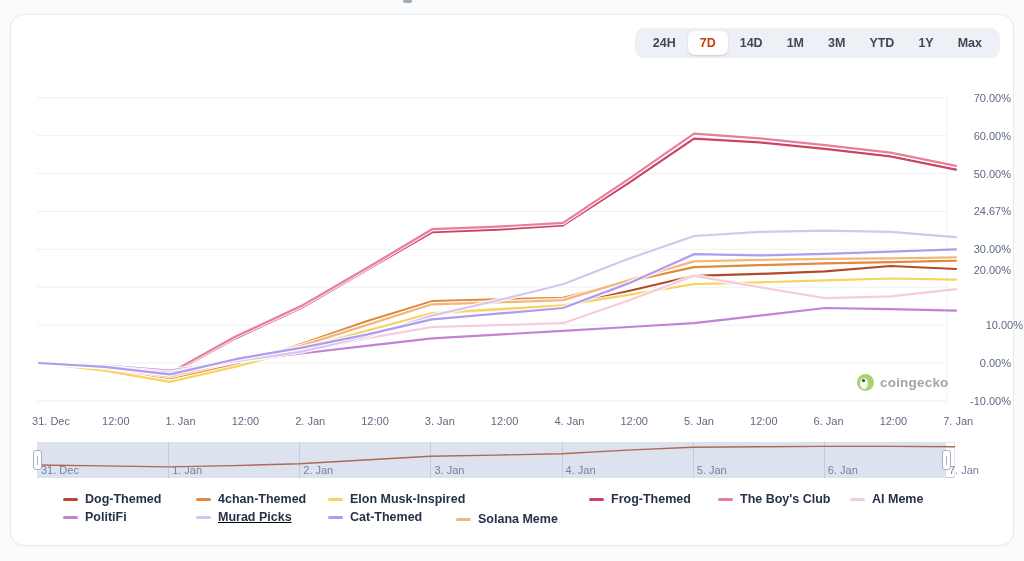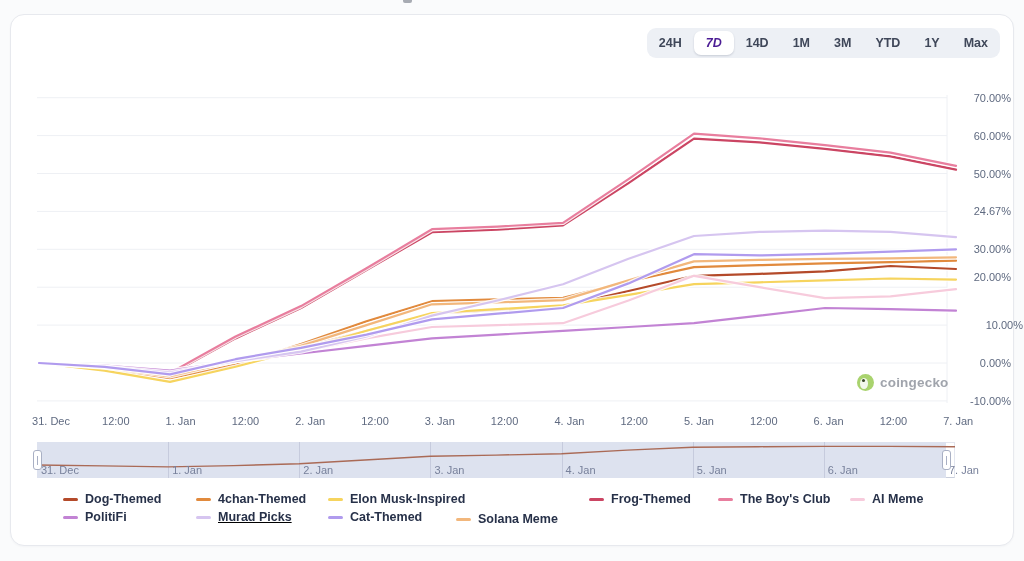--- a/index.html
+++ b/index.html
@@ -5,23 +5,23 @@
   * { box-sizing: border-box; margin: 0; padding: 0; }
   html,body { width:1024px; height:561px; overflow:hidden; }
   body { background:#fafbfc; font-family:"Liberation Sans", sans-serif; position:relative; }
 
   .title-fragment { position:absolute; left:403px; top:0; width:9px; height:3px; background:#a7abb3; border-radius:0 0 2px 2px; }
 
   .card { position:absolute; left:10px; top:14px; width:1004px; height:532px; background:#ffffff;
           border:1px solid #e7e9ee; border-radius:14px; box-shadow:0 1px 2px rgba(20,30,60,0.03); }
 
   
-  .range { position:absolute; top:13px; right:13px; background:#edf0f5; border-radius:9px; padding:3px 0; display:flex; align-items:center; }
+  .range { position:absolute; top:13px; right:13px; background:#edf0f5; border-radius:9px; padding:3px 6px; display:flex; align-items:center; }
   .rbtn { font-size:12.5px; font-weight:700; color:#3f4759; padding:5px 12px; border-radius:7px; cursor:pointer; line-height:14px; }
-  .rbtn.active { background:#ffffff; color:#4c1d95; box-shadow:0 1px 2px rgba(30,40,70,0.18);font-style:italic; }
+  .rbtn.active { background:#ffffff; color:#c2410c; box-shadow:0 1px 2px rgba(30,40,70,0.18); }
 
   
   .ytick { position:absolute; left:942px; width:58px; font-size:11px; color:#5f6a80; line-height:14px;text-align:right; }
   .xtick { position:absolute; top:400px; font-size:11px; color:#5f6a80; transform:translateX(-50%); white-space:nowrap; }
 
   svg.plot { position:absolute; left:0; top:0; width:1004px; height:532px; }
 
   
   .nav-track { position:absolute; left:26px; top:427px; width:918px; height:36px; background:#ffffff; border:1px solid #e3e6ef; border-bottom:1px solid #c9cedb; }
   .nav-sel { position:absolute; left:26px; top:427px; width:909px; height:36px; background:#dde2ef; }
@@ -59,21 +59,21 @@
       <div class="rbtn">1Y</div>
       <div class="rbtn">Max</div>
     </div>
 
   <div id="yticks">
       <div class="ytick" style="top: 75.7px;">70.00%</div>
       <div class="ytick" style="top: 113.6px;">60.00%</div>
       <div class="ytick" style="top: 151.5px;">50.00%</div>
       <div class="ytick" style="top: 189.4px;">24.67%</div>
       <div class="ytick" style="top: 227.3px;">30.00%</div>
-      <div class="ytick" style="top: 255px;">20.00%</div>
+      <div class="ytick" style="top: 248px;">20.00%</div>
       <div class="ytick" style="top: 303.1px; margin-left: 12px;">10.00%</div>
       <div class="ytick" style="top: 341px;">0.00%</div>
       <div class="ytick" style="top: 378.9px;">-10.00%</div>
     </div>
   <div id="xticks">
       <div class="xtick" style="left: 40px;">31. Dec</div>
       <div class="xtick" style="left: 104.8px;">12:00</div>
       <div class="xtick" style="left: 169.6px;">1. Jan</div>
       <div class="xtick" style="left: 234.4px;">12:00</div>
       <div class="xtick" style="left: 299.2px;">2. Jan</div>

